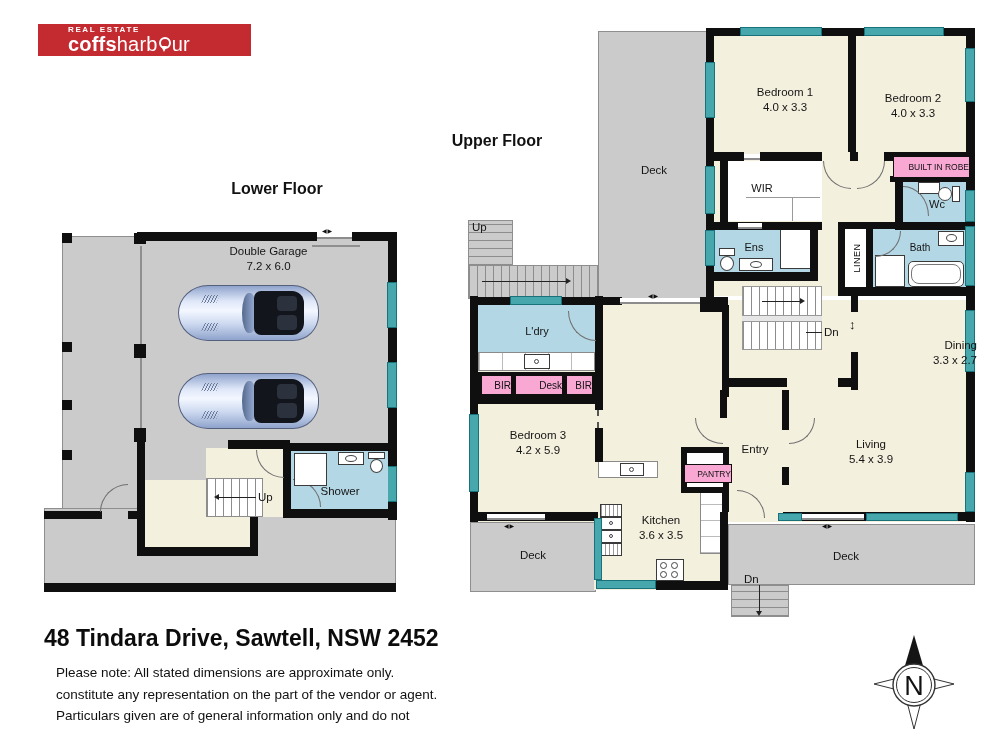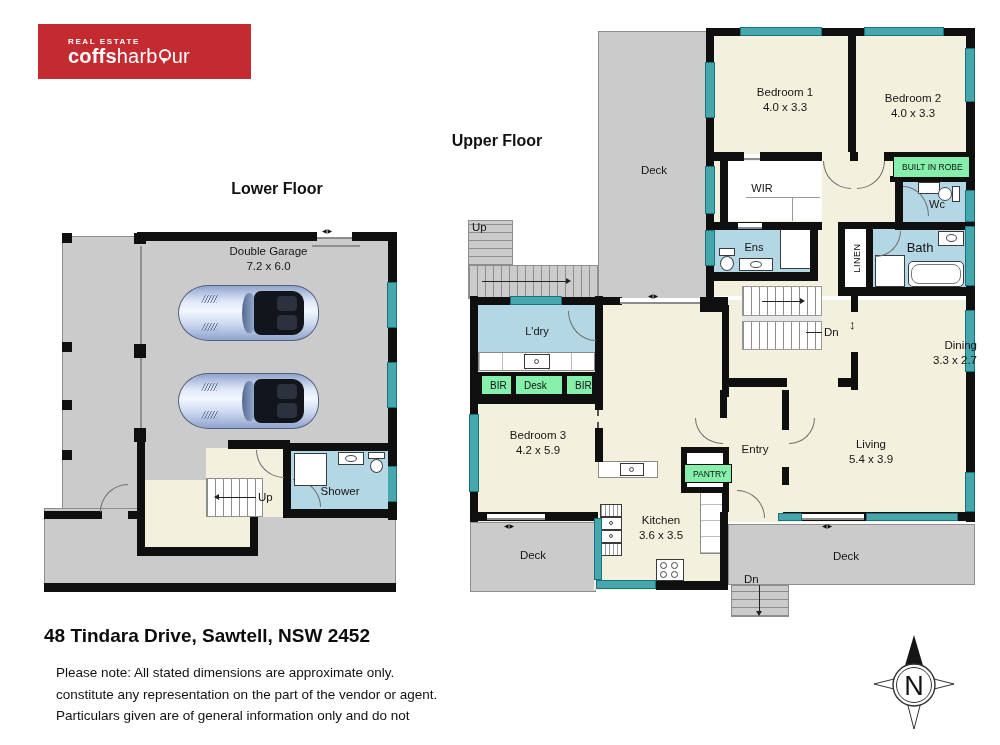--- a/index.html
+++ b/index.html
@@ -8,59 +8,59 @@
   
   .w  {position:absolute;background:var(--wall_black,#0f0f0f);}
   .cr {position:absolute;background:var(--floor_cream,#f4f0de);}
   .bl {position:absolute;background:var(--wet_blue,#b4d7e5);}
   .dk {position:absolute;background:var(--deck_grey,#cbcbcb);border:1px solid #8e8e8e;box-sizing:border-box;}
   .wh {position:absolute;background:#fff;}
   .wn {position:absolute;background:var(--window_teal,#46a8ad);border:1px solid #19727b;box-sizing:border-box;}
   .ln {position:absolute;background:#8f8f8f;}
   .lb {position:absolute;font-size:11.5px;color:#141414;text-align:center;line-height:15px;white-space:nowrap;}
   .fx {position:absolute;background:#fff;border:1px solid #3a3a3a;box-sizing:border-box;}
-  .bx {position:absolute;background:#86efac;border:1.5px solid #0f0f0f;box-sizing:border-box;
-       display:flex;align-items:center;justify-content:flex-start;color:#111;padding-left:8px;}
+  .bx {position:absolute;background:#f9a8d4;border:1.5px solid #0f0f0f;box-sizing:border-box;
+       display:flex;align-items:center;justify-content:flex-end;color:#111;}
   .oval{position:absolute;border:1px solid #444;border-radius:50%;background:#fff;box-sizing:border-box;}
   .arc{position:absolute;box-sizing:border-box;border:0 solid #6f6f6f;background:transparent;}
   .arc.a-bl{border-width:0 0 1px 1px;border-bottom-left-radius:100% 100%;}
   .arc.a-br{border-width:0 1px 1px 0;border-bottom-right-radius:100% 100%;}
   .arc.a-tl{border-width:1px 0 0 1px;border-top-left-radius:100% 100%;}
   .arc.a-tr{border-width:1px 1px 0 0;border-top-right-radius:100% 100%;}
   .sv {background-image:repeating-linear-gradient(90deg,#8d8d8d 0 1px,transparent 1px 8px);}
   .sh {background-image:repeating-linear-gradient(0deg,#8d8d8d 0 1px,transparent 1px 8px);}
   .sld{position:absolute;background:#fff;border-bottom:2px solid #8c8c8c;height:4px;}
   .sar{position:absolute;font-size:6px;color:#111;letter-spacing:1px;line-height:6px;}
   .tri{position:absolute;width:0;height:0;border:3px solid transparent;}
   .tri.t-l{border-right:5px solid #222;}
   .tri.t-r{border-left:5px solid #222;}
   .tri.t-d{border-top:5px solid #222;}
   .hdr{position:absolute;font-weight:bold;font-size:16px;color:#111;text-align:center;}
   
-  #logo{position:absolute;left:38px;top:24px;width:213px;height:55px;background:var(--logo_red,#c32b31);
+  #logo{position:absolute;left:38px;top:24px;width:213px;height:32px;background:var(--logo_red,#c32b31);
         color:#fff;display:flex;flex-direction:column;justify-content:center;padding-left:30px;box-sizing:border-box;}
   #logo .tag{font-size:8px;font-weight:bold;letter-spacing:1.6px;}
   #logo .brand{font-size:20px;letter-spacing:.2px;line-height:21px;}
   #logo .brand b{font-weight:bold;}
   #logo .pin{display:inline-block;width:8px;height:8px;border:2.4px solid #fff;border-radius:50%;
              position:relative;margin:0 1px;top:-2px;}
   #logo .pin::after{content:"";position:absolute;left:.6px;top:7.4px;width:0;height:0;
              border:3.4px solid transparent;border-top:6px solid #fff;}
   
   .car{position:absolute;width:141px;height:56px;border:1px solid #55607d;box-sizing:border-box;
        border-radius:30px 26px 26px 30px / 50% 46% 46% 50%;
        background:linear-gradient(180deg,#8fa3cc 0%,#dfe7f8 28%,#f3f7ff 46%,#cdd9f0 70%,#8fa3cc 100%);}
   .car .cab{position:absolute;left:54%;top:9%;width:36%;height:82%;background:#12151b;border-radius:7px 12px 12px 7px;}
   .car .seat{position:absolute;width:40%;height:34%;background:#2b313d;border-radius:4px;left:45%;}
   .car .glass{position:absolute;left:45%;top:13%;width:11%;height:74%;border-radius:45%/50%;
        background:linear-gradient(90deg,#55698f,#a3b8de);}
   .car .vent{position:absolute;left:17%;width:11%;height:15%;
        background:repeating-linear-gradient(90deg,#6b7b9c 0 1px,transparent 1px 3px);transform:skewX(-24deg);}
   
-  #address{position:absolute;left:44px;top:625px;font-size:19px;font-weight:bold;color:#0c0c0c;}
+  #address{position:absolute;left:44px;top:625px;font-size:23px;font-weight:bold;color:#0c0c0c;}
   #disclaimer{position:absolute;left:56px;top:662px;font-size:13.5px;line-height:21.5px;color:#111;}
   .vert{display:flex;align-items:center;justify-content:center;}
   .vert span{transform:rotate(-90deg);font-size:9px;letter-spacing:.5px;white-space:nowrap;}
 </style>
 </head>
 <body>
 
 <div id="canvas">
 
   <div id="logo">
@@ -330,21 +330,21 @@
     <div>5.4 x 3.9</div>
   </div>
   <div class="lb" style="left:599px;top:513px;width:124px;">
     <div>Kitchen</div>
     <div>3.6 x 3.5</div>
   </div>
   <div class="lb" style="left:723px;top:442px;width:64px;">Entry</div>
   <div class="lb" style="left:507px;top:324px;width:60px;font-size:11px;">L'dry</div>
   <div class="lb" style="left:732px;top:181px;width:60px;font-size:11px;">WIR</div>
   <div class="lb" style="left:724px;top:240px;width:60px;font-size:11px;">Ens</div>
-  <div class="lb" style="left:898px;top:240px;width:44px;font-size:13px;">Bath</div>
+  <div class="lb" style="left:898px;top:240px;width:44px;font-size:10px;">Bath</div>
   <div class="lb" style="left:920px;top:197px;width:34px;font-size:11px;">Wc</div>
   <div class="vert" style="position:absolute;left:845px;top:229px;width:22px;height:58px;">
       <span>LINEN</span>
     </div>
   <div class="ln" style="left:806px;top:332px;width:16px;height:1px;background:#222;"></div>
   <div class="lb" style="left:824px;top:325px;width:30px;text-align:left;">Dn</div>
 
   <div id="address">48 Tindara Drive, Sawtell, NSW 2452</div>
   <div id="disclaimer">
     <div>Please note: All stated dimensions are approximate only.</div>

